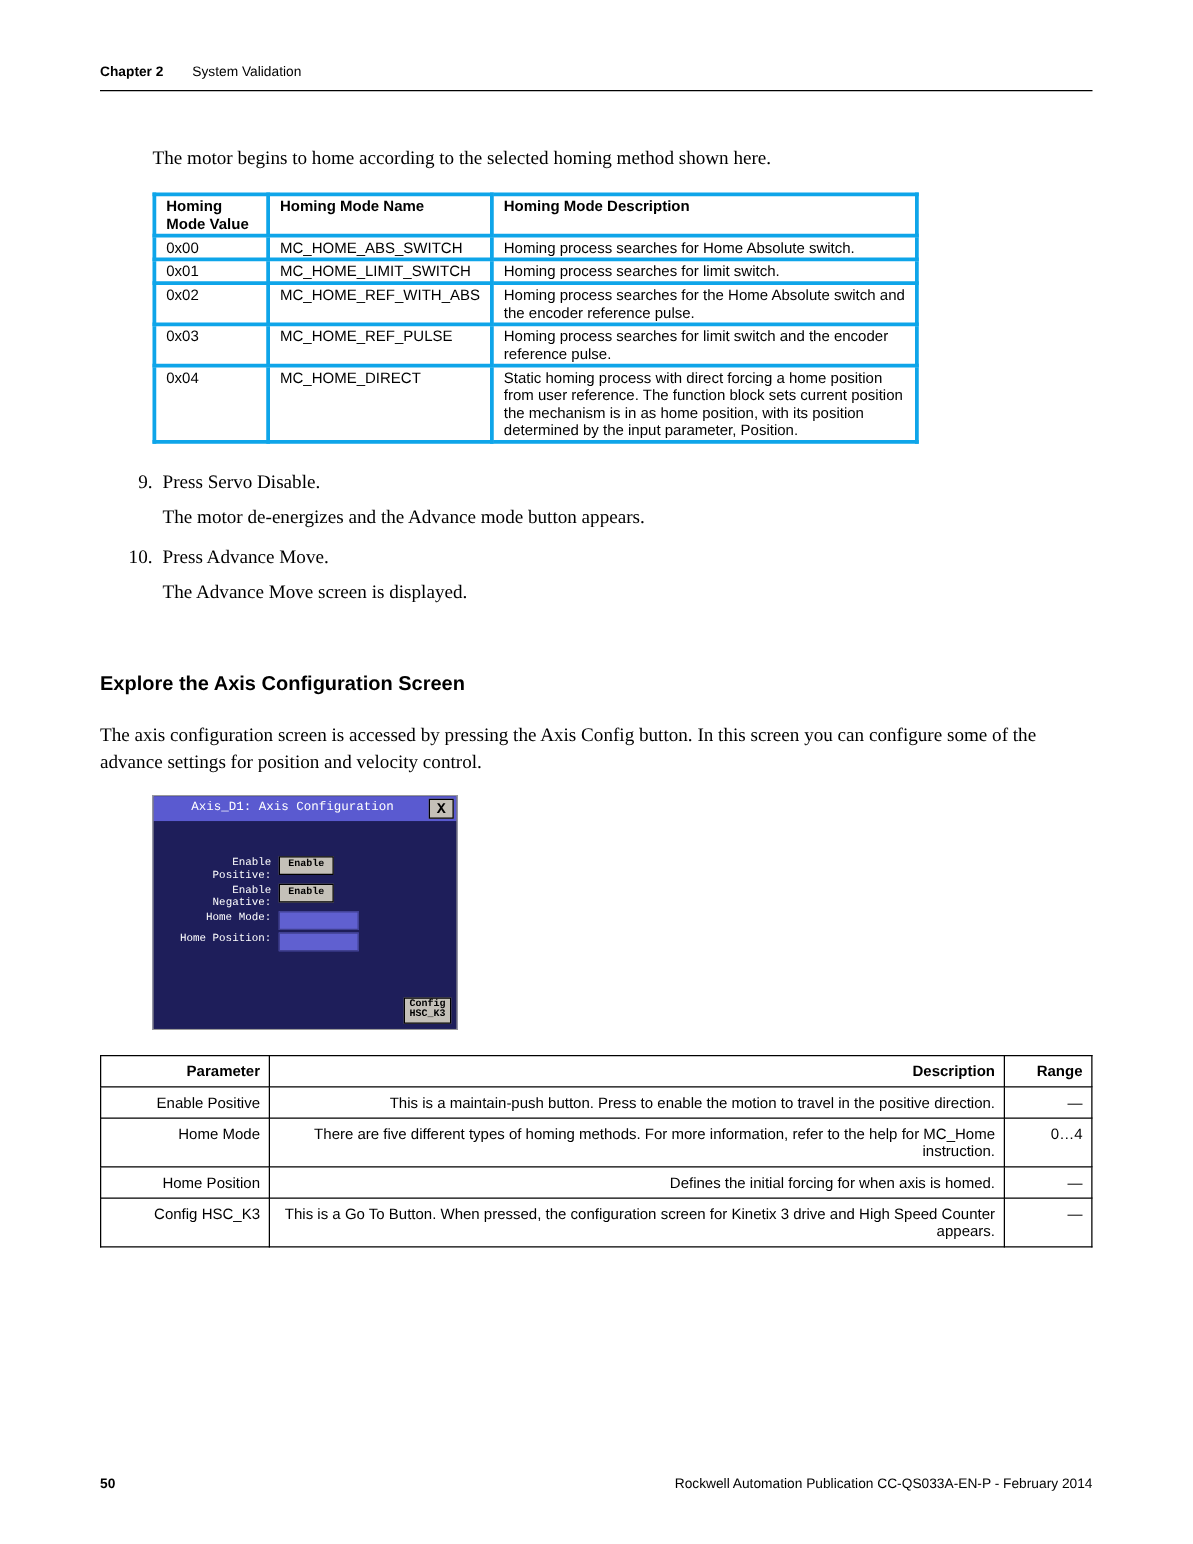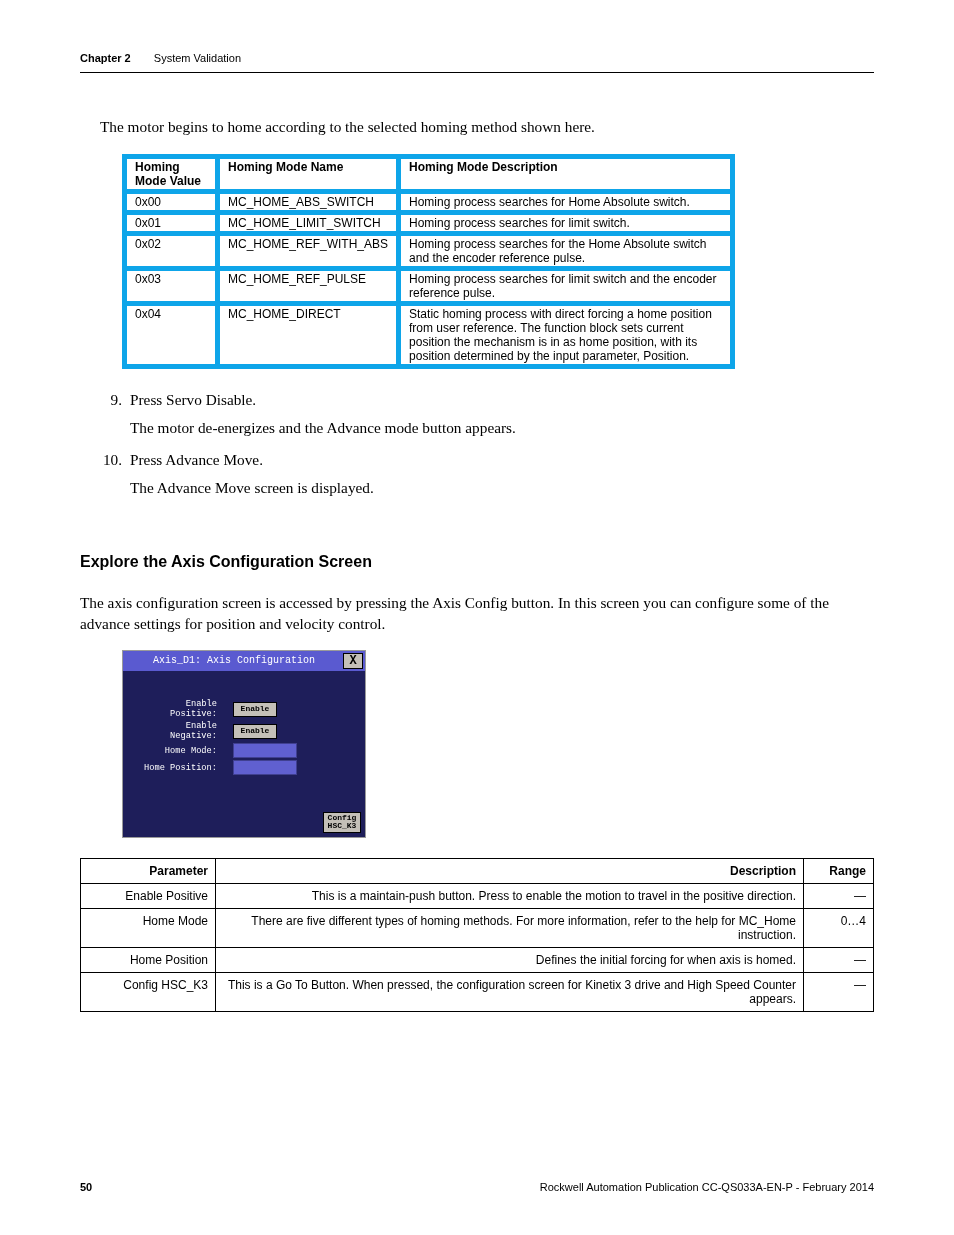--- a/index.html
+++ b/index.html
@@ -22,32 +22,32 @@
     padding-bottom: 8px;
     margin-bottom: 45px;
   }
   .running-head .chap {
     font-weight: bold;
     margin-right: 20px;
   }
   .intro-text {
     font-family: "Times New Roman", Georgia, serif;
     font-size: 15.3px;
-    margin-left: 20px;
+    margin-left: 42px;
     margin-bottom: 18px;
   }
   table.homing {
     border-collapse: collapse;
     margin-left: 42px;
     width: 613px;
     font-family: Arial, Helvetica, sans-serif;
     font-size: 12px;
   }
   table.homing th, table.homing td {
-    border: 5px solid #0ea5e9;
+    border: 3px solid #0ea5e9;
     padding: 1px 8px;
     text-align: left;
     vertical-align: top;
   }
   table.homing th {
     font-weight: bold;
   }
   table.homing td:nth-child(1){ width: 72px;}
   table.homing td:nth-child(2){ width: 150px;}
   table.homing td:nth-child(3){ }
@@ -122,23 +122,21 @@
   .axis-config .inner {
     background: #1e1e5a;
     padding: 28px 12px 10px 12px;
     color: #fff;
     font-size: 8.7px;
     position: relative;
     height: 128px;
   }
   .axis-row {
     display: flex;
-    align-items: center;
     margin-bottom: 2px;
-    gap: 10px;
   }
   .axis-row .lbl {
     width: 82px;
     text-align: right;
     padding-right: 6px;
   }
   .axis-row .btn {
     background: #c4c0b8;
     border: 1px solid #000;
     width: 42px;

